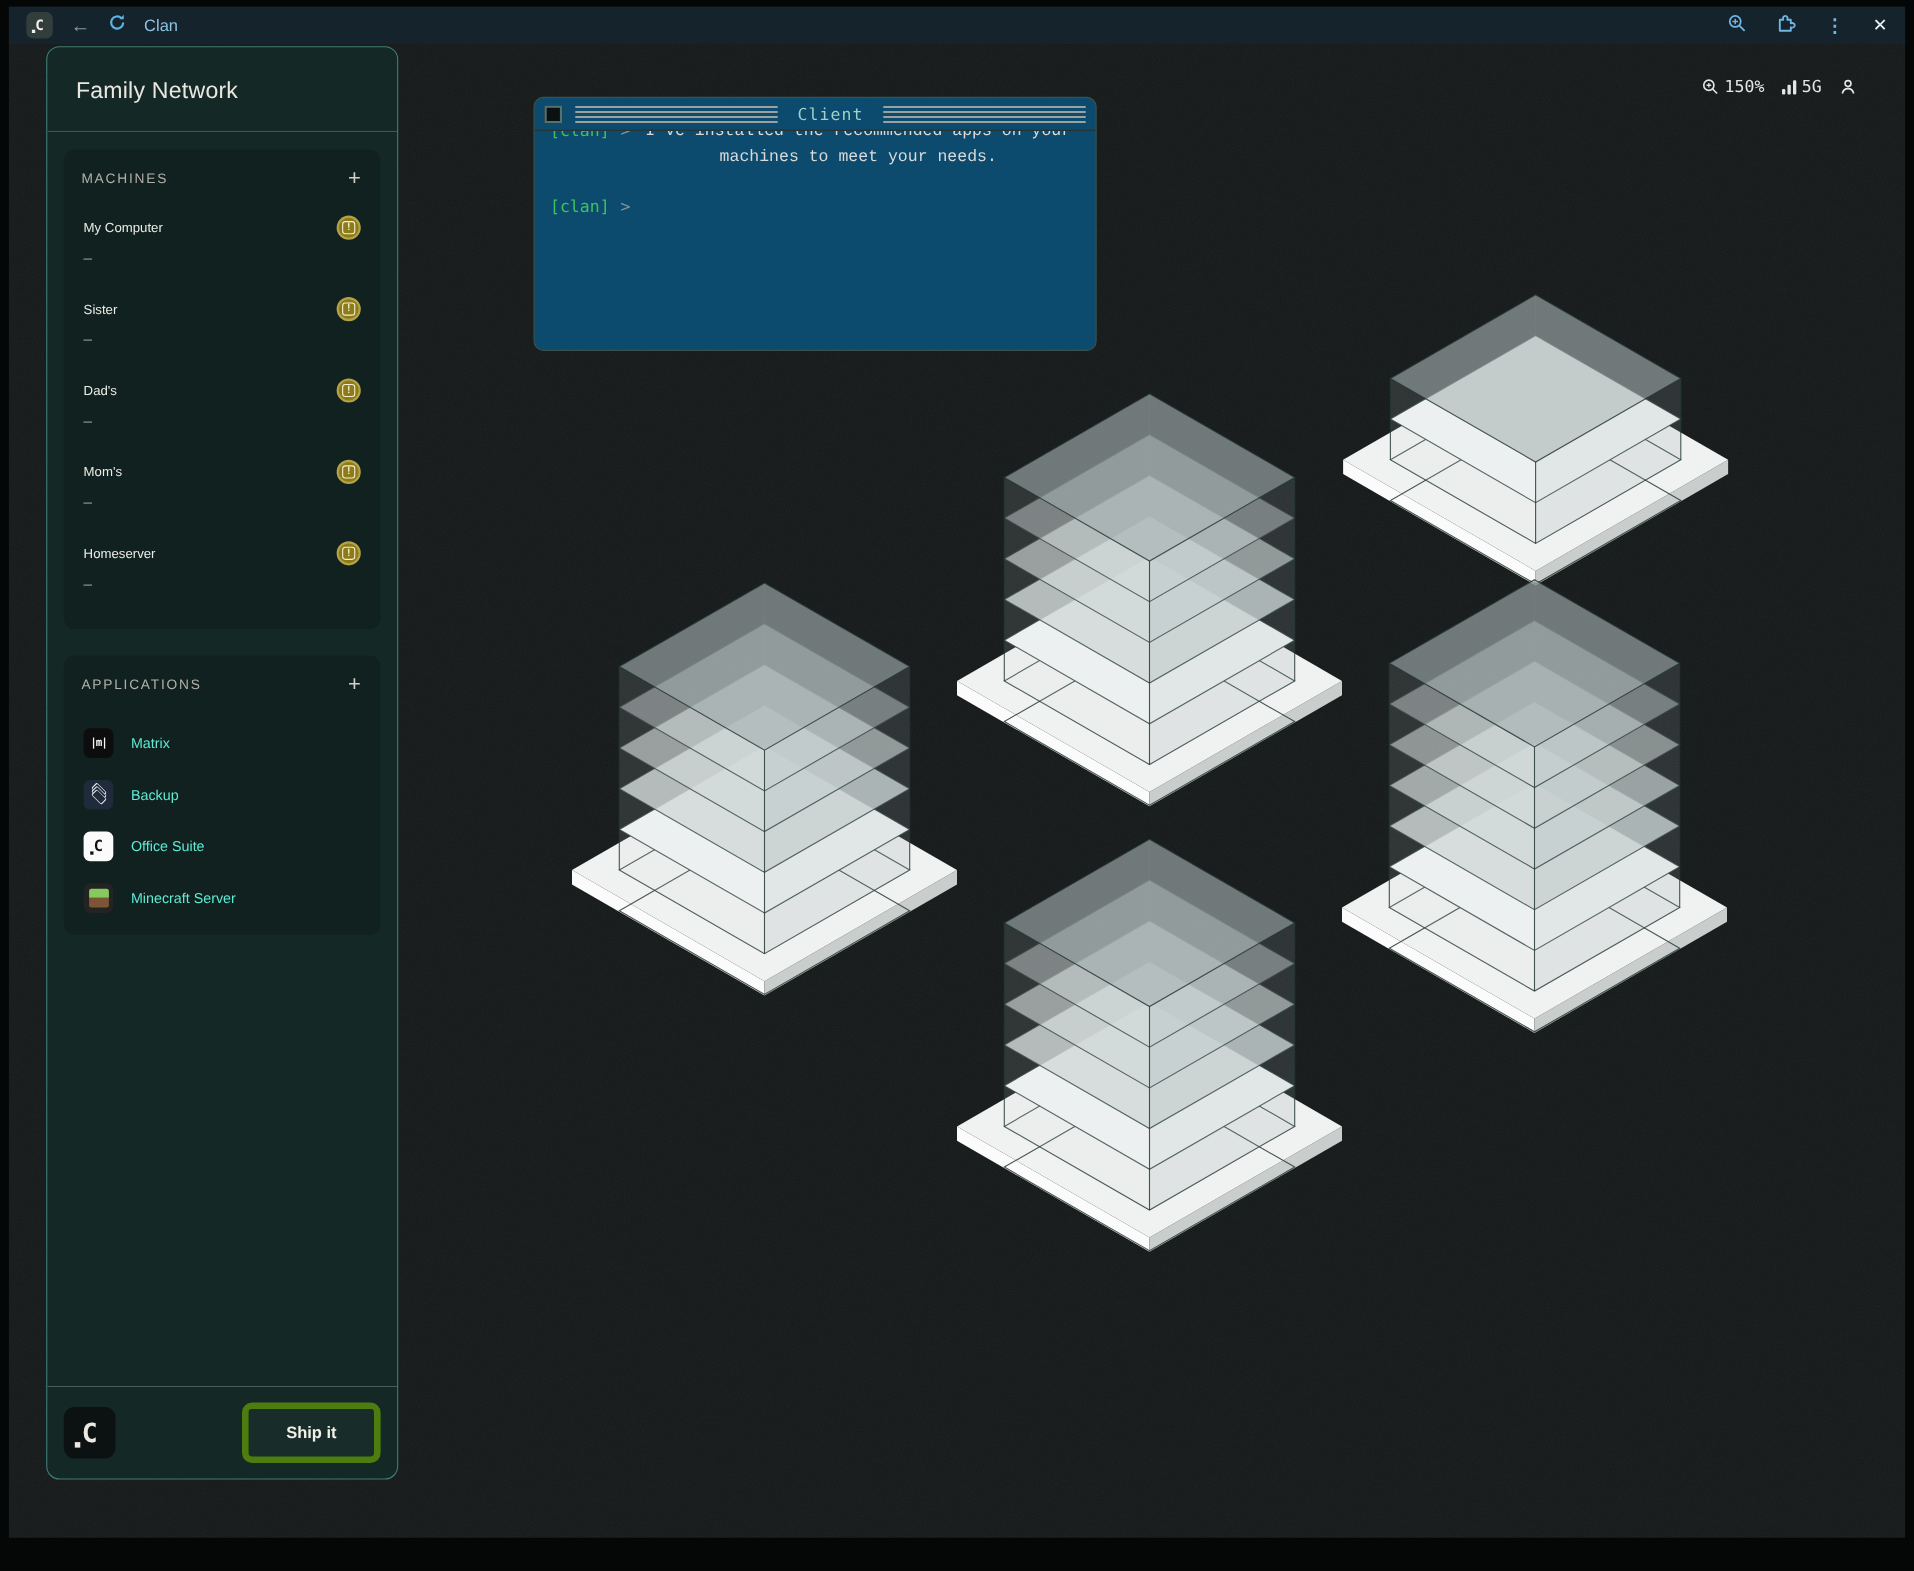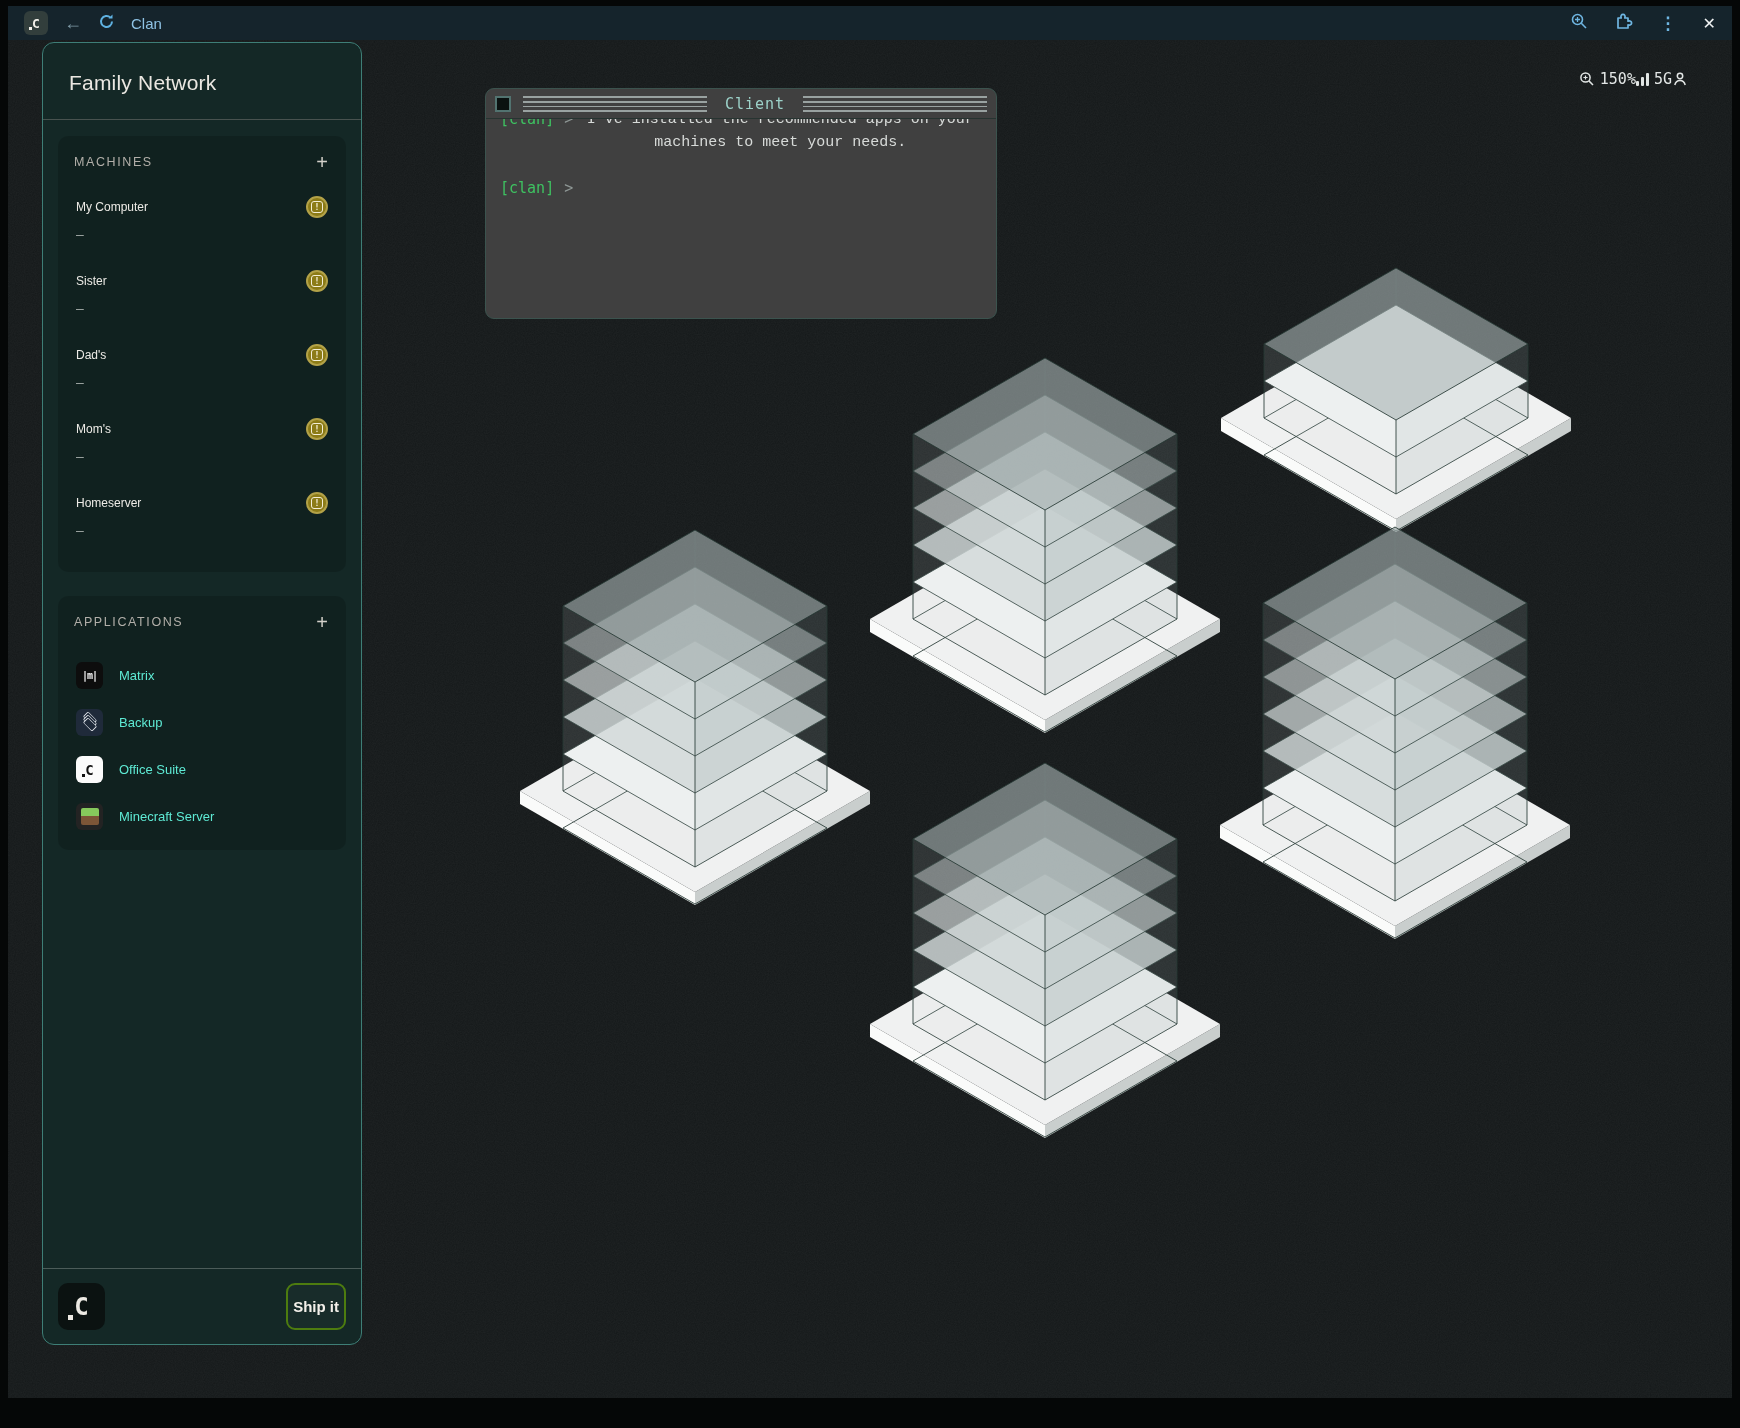--- a/index.html
+++ b/index.html
@@ -20,21 +20,21 @@
   .bar-spacer { flex:1; }
   .bar-right { display:flex; align-items:center; gap:26px; }
   .kebab { color:#6fb6e2; font-size:17px; font-weight:bold; letter-spacing:0; }
   .close-x { color:#eef1f2; font-size:16px; }
 
   
   .app { position:absolute; left:8px; right:8px; top:40px; bottom:30px; background:#141819; overflow:hidden; }
   #scene { position:absolute; left:0; top:0; }
 
   
-  .status { position:absolute; top:30px; right:44px; display:flex; 
+  .status { position:absolute; top:30px; right:44px; display:flex; gap:16px;
     color:#e2e6e5; font-family:"DejaVu Sans Mono", monospace; font-size:15px; }
   .status .grp { display:flex; align-items:center; gap:5px; }
   .sig-bars { display:flex; align-items:flex-end; gap:2px; height:13px; }
   .sig-bars i { display:block; width:3px; background:#e2e6e5; border-radius:1px; }
   .sig-bars .b1{ height:5px; } .sig-bars .b2{ height:9px; } .sig-bars .b3{ height:13px; }
 
   
   .sidebar { position:absolute; left:42px; top:42px; width:320px; height:1303px;
     background:#142826; border:1px solid #3e7e76; border-radius:12px;
     display:flex; flex-direction:column; overflow:hidden; }
@@ -90,26 +90,26 @@
   .minecraft-icon { background:#232323; }
   .minecraft-icon .i1 { display:block; width:18px; height:17px; left:4.5px; top:5px; border-radius:2px;
     background:linear-gradient(#86c95c 0 45%, #6aa344 45% 50%, #7c5537 50% 100%); }
 
   .sb-footer { border-top:1px solid rgba(180,190,185,0.35); padding:14px 15px;
     display:flex; align-items:center; justify-content:space-between; }
   .clan-logo { width:47px; height:47px; border-radius:10px; background:#0b1211; position:relative;
     display:flex; align-items:center; justify-content:center;
     color:#ece9e3; font:bold 24px "DejaVu Sans Mono", monospace; }
   .clan-logo::after { width:5px; height:5px; left:10px; bottom:10px; }
-  .ship-btn { background:rgba(255,255,255,0.02); border:2px solid #4d7c0f; border-radius:9px;
-    color:#f3f0ea; font:600 15px "Liberation Sans", sans-serif; padding:13px 5px; cursor:pointer; }
+  .ship-btn { background:rgba(255,255,255,0.02); border:6px solid #4d7c0f; border-radius:9px;
+    color:#f3f0ea; font:600 15px "Liberation Sans", sans-serif; padding:13px 34px; cursor:pointer; }
 
   
   .terminal { position:absolute; left:477px; top:48px; width:512px; height:231px;
-    background:#404040; border:1px solid #3b534e; border-radius:9px; overflow:hidden; }
+    background:#0c4a6e; border:1px solid #3b534e; border-radius:9px; overflow:hidden; }
   .term-bar { height:30px; display:flex; align-items:center; gap:12px; padding:0 9px;
     border-bottom:1px solid #273431; }
   .term-box { width:16px; height:16px; border:2px solid #527370; background:#0a1110; flex:none; }
   .term-stripes { flex:1; height:16px;
     background:repeating-linear-gradient(to bottom, #99a2a1 0 1.8px, transparent 1.8px 4.8px); }
   .term-title { color:#9cd2c9; font:15px "DejaVu Sans Mono", monospace; letter-spacing:1px; padding:0 6px; }
   .term-body { height:200px; overflow:hidden; padding:0 14px; font:15px/23px "DejaVu Sans Mono", monospace;text-align:center; }
   .messages { margin-top:-11px; }
   .message { display:flex; margin-bottom:23px; }
   .msg-sender { color:#3ec261; white-space:pre; }

